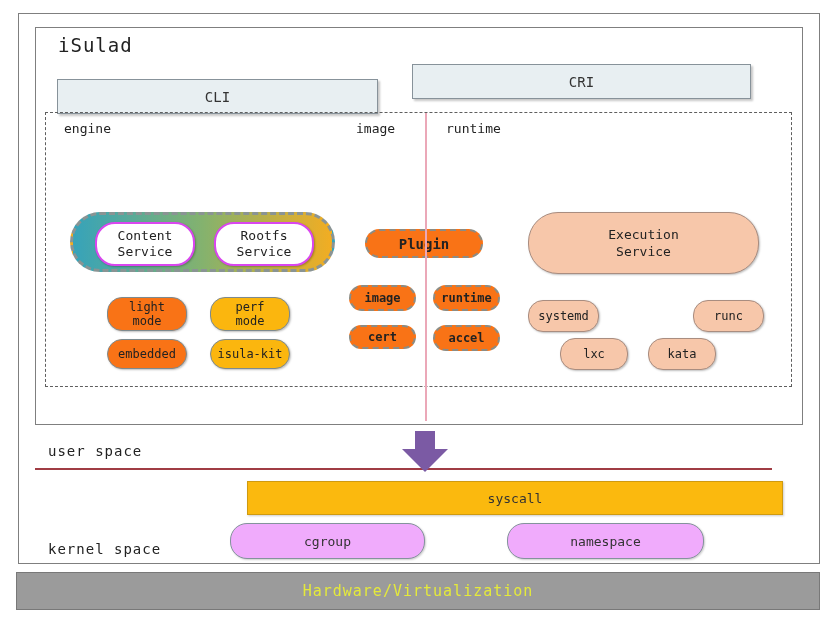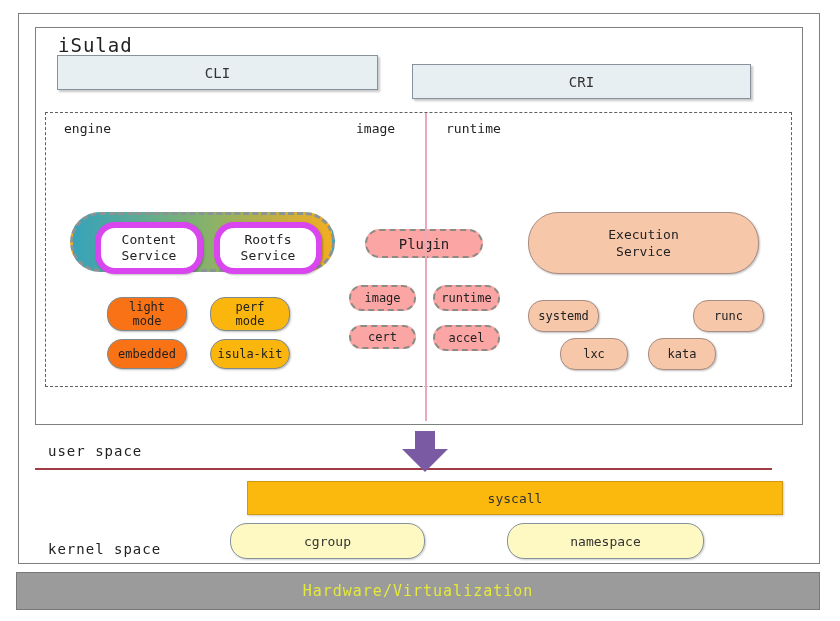--- a/index.html
+++ b/index.html
@@ -4,68 +4,68 @@
 <style>
   html,body{margin:0;padding:0;background:#fff;}
   .canvas{position:relative;width:840px;height:621px;background:#fff;overflow:hidden;
           font-family:"DejaVu Sans Mono","Liberation Mono",monospace;color:#333;}
   .abs{position:absolute;}
   .frame{left:18px;top:13px;width:800px;height:549px;border:1px solid #7f7f7f;}
   .isulad-box{left:35px;top:27px;width:766px;height:396px;border:1px solid #7f7f7f;background:#fff;}
   .title{left:58px;top:34px;font-size:19px;color:#222;letter-spacing:1px;}
   .topbox{height:33px;background:#e8eff2;border:1px solid #87929a;box-shadow:2px 2px 2px rgba(0,0,0,.22);
           display:flex;align-items:center;justify-content:center;font-size:14px;}
-  .cli{left:57px;top:55px;width:319px;}
+  .cli{left:57px;top:79px;width:319px;}
   .cri{left:412px;top:64px;width:337px;}
   .dashed-panel{left:45px;top:112px;width:745px;height:273px;border:1px dashed #5f5f5f;}
   .sec-label{font-size:13px;color:#222;}
   .lbl-engine{left:64px;top:121px;}
   .lbl-image{left:356px;top:121px;}
   .lbl-runtime{left:446px;top:121px;}
   .pink-line{left:425px;top:113px;width:2px;height:308px;background:#eba8b8;z-index:3;}
   .rest-bar{left:57px;top:155px;width:717px;height:30px;z-index:4;
             background:linear-gradient(90deg,#41a5c4 0%,#7cb279 33%,#bdb44a 66%,#fcb806 100%);
             border:1px solid #8f9a96;display:flex;align-items:center;justify-content:center;
             font-size:14px;color:#33321f;box-shadow:1px 1px 2px rgba(0,0,0,.2);}
   .grad-pill{left:70px;top:212px;width:265px;height:60px;border-radius:30px;
              background:linear-gradient(90deg,#36a3ba 0%,#84b26e 50%,#f2ad22 100%);
              border:3px dashed #8a9494;box-sizing:border-box;}
   .pill{border-radius:15px;display:flex;align-items:center;justify-content:center;text-align:center;
         font-size:12px;line-height:14px;white-space:pre-line;border:1px solid #7d8a8f;
         box-shadow:1px 1px 2px rgba(0,0,0,.25);color:#222;}
-  .white-pill{background:#fff;border:6px solid #d946ef;border-radius:20px;font-size:13px;line-height:16px;}
+  .white-pill{background:#fff;border:2px solid #d946ef;border-radius:20px;font-size:13px;line-height:16px;}
   .content-pill{left:95px;top:222px;width:96px;height:40px;}
   .rootfs-pill{left:214px;top:222px;width:96px;height:40px;}
   .teal{background:#f97316;}
   .amber{background:#fbb60e;}
   .p-light{left:107px;top:297px;width:78px;height:32px;}
   .p-perf{left:210px;top:297px;width:78px;height:32px;}
   .p-embedded{left:107px;top:339px;width:78px;height:28px;}
   .p-isulakit{left:210px;top:339px;width:78px;height:28px;}
-  .dash-pill{background:#fca5a5;border:2px dashed #8c8c84;box-shadow:none;box-sizing:border-box;}
+  .dash-pill{background:#f97316;border:2px dashed #8c8c84;box-shadow:none;box-sizing:border-box;font-weight:bold;}
   .p-plugin{left:365px;top:229px;width:118px;height:29px;font-size:14px;z-index:2;}
   .p-img{left:349px;top:285px;width:67px;height:26px;}
   .p-rt{left:433px;top:285px;width:67px;height:26px;}
   .p-cert{left:349px;top:325px;width:67px;height:24px;}
   .p-accel{left:433px;top:325px;width:67px;height:26px;}
   .salmon{background:#f7c7aa;border:1px solid #a98d80;}
   .p-exec{left:528px;top:212px;width:229px;height:60px;border-radius:30px;font-size:13px;line-height:17px;}
   .p-systemd{left:528px;top:300px;width:69px;height:30px;}
   .p-runc{left:693px;top:300px;width:69px;height:30px;}
   .p-lxc{left:560px;top:338px;width:66px;height:30px;}
   .p-kata{left:648px;top:338px;width:66px;height:30px;}
   .space-label{font-size:14px;color:#222;letter-spacing:1px;}
   .user-space{left:48px;top:443px;}
   .kernel-space{left:48px;top:541px;}
   .arrow-svg{left:401px;top:431px;z-index:5;}
   .red-line{left:35px;top:468px;width:737px;height:2px;background:#a03c44;}
   .syscall{left:203px;top:481px;width:534px;height:32px;background:#fbb90e;border:1px solid #cf9a10;
            display:flex;align-items:center;justify-content:center;font-size:13px;
            box-shadow:1px 1px 2px rgba(0,0,0,.2);margin-left:44px;}
-  .kpill{border-radius:17px;background:#fef9c3;border:1px solid #84939c;font-size:13px;
+  .kpill{border-radius:17px;background:#f0abfc;border:1px solid #84939c;font-size:13px;
          display:flex;align-items:center;justify-content:center;box-shadow:1px 1px 2px rgba(0,0,0,.2);}
   .cgroup{left:230px;top:523px;width:193px;height:34px;}
   .namespace{left:507px;top:523px;width:195px;height:34px;}
   .footer-bar{left:16px;top:572px;width:802px;height:36px;background:#9b9b9b;border:1px solid #787878;
               display:flex;align-items:center;justify-content:center;color:#e4e93b;font-size:15px;
               letter-spacing:1px;}
 </style>
 </head>
 <body>
 

